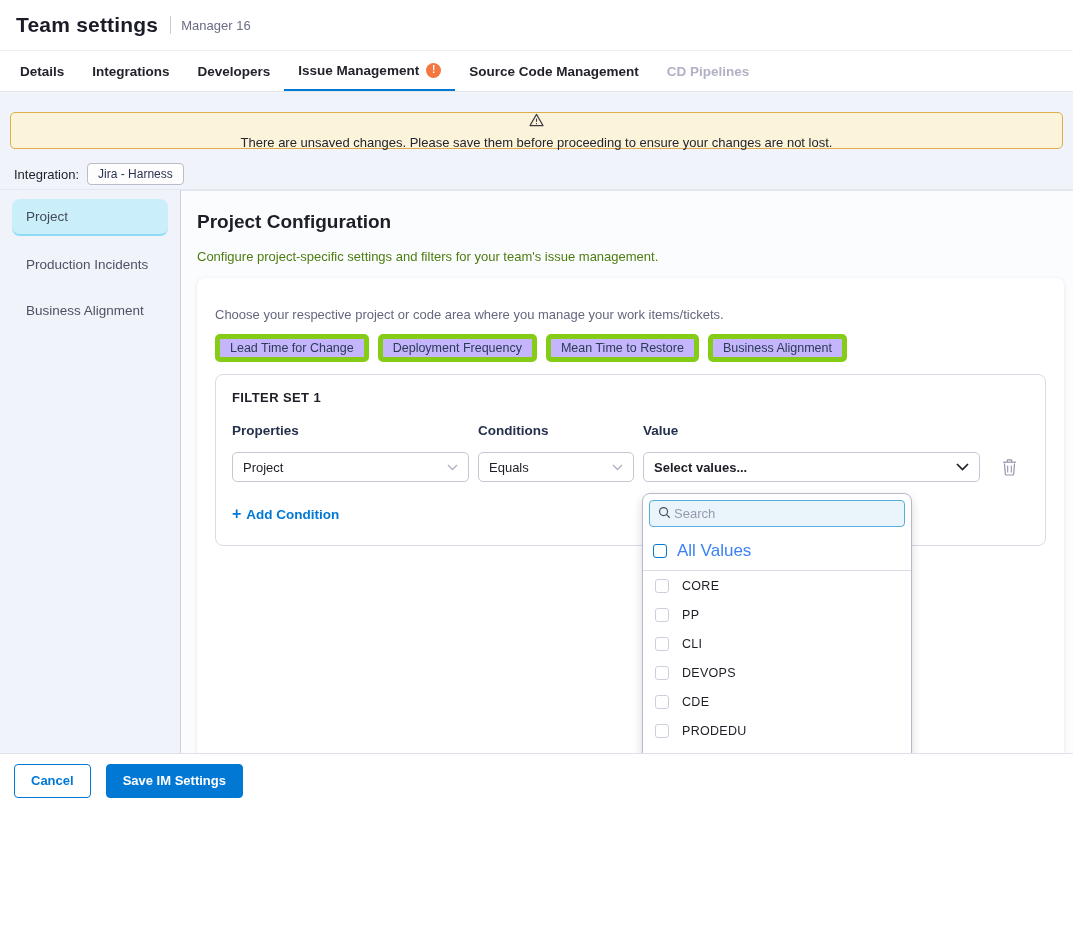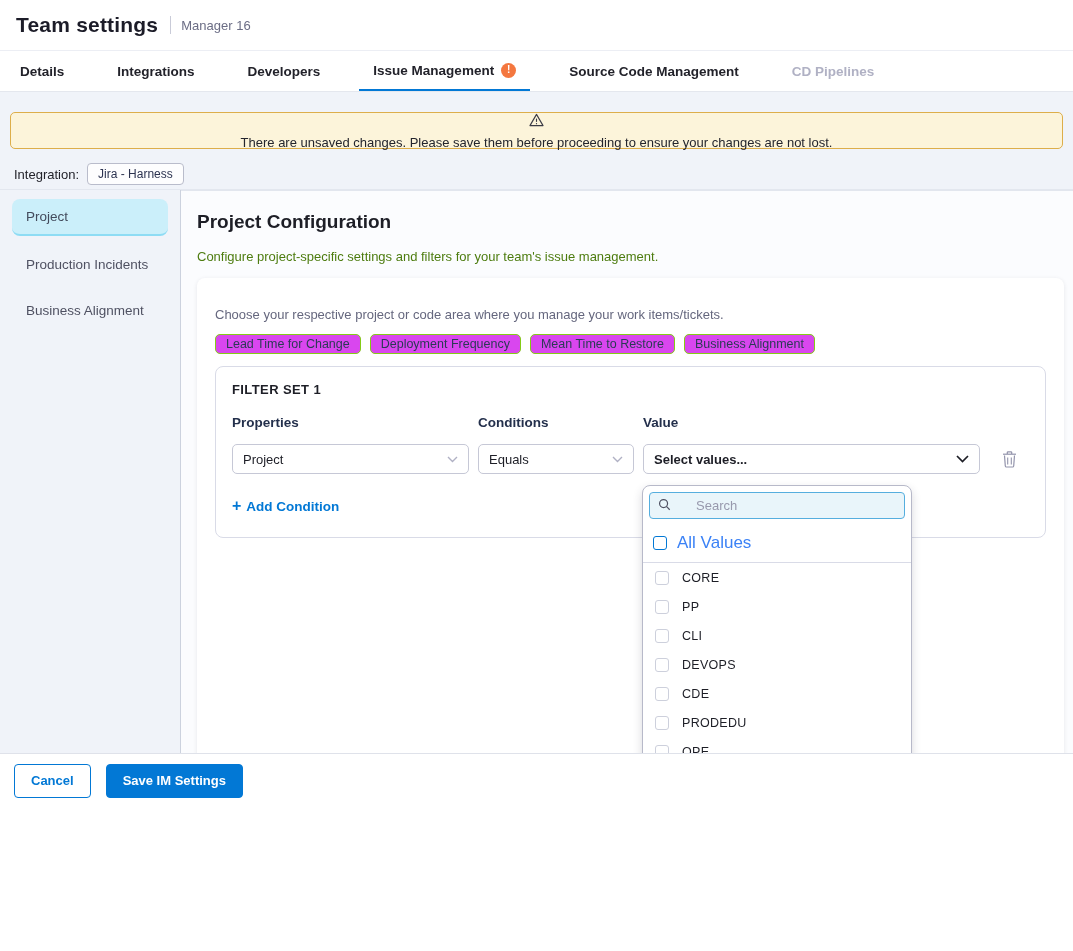--- a/index.html
+++ b/index.html
@@ -7,21 +7,21 @@
   body { font-family:"Liberation Sans","DejaVu Sans",sans-serif; color:#1d1e26; }
   .page { width:1073px; height:807px; background:#fff; display:flex; flex-direction:column; overflow:hidden; position:relative; }
 
   
   .header { height:50px; display:flex; align-items:center; padding:0 16px; background:#fff; }
   .page-title { font-size:21px; font-weight:bold; color:#1c1c28; letter-spacing:0.2px; }
   .title-sep { width:1px; height:18px; background:#c9cbd8; margin:0 10px 0 12px; }
   .page-subtitle { font-size:13px; color:#6b6d85; }
 
   
-  .tabs { display:flex; align-items:stretch; height:42px; border-top:1px solid #eceef4; border-bottom:1px solid #e4e7ee; background:#fff; padding:0 6px;gap:25px; }
+  .tabs { display:flex; align-items:stretch; height:42px; border-top:1px solid #eceef4; border-bottom:1px solid #e4e7ee; background:#fff; padding:0 6px; }
   .tab { display:flex; align-items:center; gap:7px; padding:0 14px; font-size:13.5px; font-weight:bold; color:#22222a; cursor:pointer; position:relative; }
   .tab.active { border-bottom:2px solid #0278d5; }
   .tab.disabled { color:#b0b1c4; cursor:default; }
   .tab-badge { width:15px; height:15px; border-radius:50%; background:#f4773f; color:#fff; font-size:10px; font-weight:bold; display:flex; align-items:center; justify-content:center; line-height:1; }
 
   
   .content { flex:1; background:#f0f3f9; display:flex; flex-direction:column; overflow:hidden; }
 
   .banner { margin:20px 10px 0; background:#fcf4da; border:1px solid #ddae4a; border-radius:5px; height:37px; display:flex; align-items:center; padding:0 13px; gap:8px;flex-direction:column; }
   .banner-text { font-size:13px; color:#24252d; }
@@ -37,38 +37,38 @@
   .side-item.active { background:#cbeffa; border-bottom:2px solid #8edcf4; color:#434b5c; }
 
   .main-panel { flex:1; background:#fbfcfe; padding:21px 9px 0 16px; box-shadow:0 1px 0 #e2e6ee inset; }
   .section-title { font-size:19px; font-weight:bold; color:#1d1e26; }
   .section-desc { font-size:13px; color:#4d7c0f; margin-top:16px; }
 
   .card { margin-top:14px; background:#fff; border-radius:8px; box-shadow:0 1px 4px rgba(40,41,61,0.10); padding:22px 18px; height:578px; }
   .card-title { font-size:15px; font-weight:bold; color:#1d1e26; }
   .card-desc { font-size:13px; color:#65677e; margin-top:7px; }
   .chips-row { display:flex; gap:9px; margin-top:12px; }
-  .metric-chip { border:1px solid #84cc16; border-radius:5px; background:#d946ef; padding:2px 10px; font-size:12.5px; color:#2b3a55; cursor:pointer; white-space:nowrap; }
+  .metric-chip { border:5px solid #84cc16; border-radius:5px; background:#c4b5fd; padding:2px 10px; font-size:12.5px; color:#2b3a55; cursor:pointer; white-space:nowrap; }
 
   .filter-box { margin-top:12px; border:1px solid #d9dbe7; border-radius:8px; padding:15px 16px 22px; }
   .filter-title { font-size:13px; font-weight:bold; color:#1e1f27; letter-spacing:0.4px; }
   .filter-grid { display:grid; grid-template-columns:237px 156px 337px 40px; column-gap:9px; margin-top:18px; align-items:center; }
   .col-label { font-size:13.5px; font-weight:bold; color:#24304c; margin-bottom:14px; }
   .select { height:30px; border:1px solid #c6c8d6; border-radius:5px; background:#fff; display:flex; align-items:center; justify-content:space-between; padding:0 10px; font-size:13px; color:#1d1e26; cursor:pointer; }
   .select .chev { color:#b0b1c4; display:flex; }
   .select.value-select { font-weight:bold; }
   .select.value-select .chev { color:#1d1e26; }
   .value-cell { position:relative; }
   .trash-btn { display:flex; align-items:center; justify-content:center; width:28px; height:28px; cursor:pointer; margin-left:6px; }
   .add-condition { margin-top:24px; display:inline-flex; align-items:center; gap:5px; color:#0278d5; font-size:13.5px; font-weight:bold; cursor:pointer; }
   .plus-glyph { font-size:16px; font-weight:bold; line-height:1; }
 
   
   .dropdown-panel { position:absolute; top:41px; left:-1px; width:270px; height:333px; background:#fff; border:1px solid #b7b9c9; border-radius:8px; box-shadow:0 4px 10px rgba(40,41,61,0.18); z-index:10; overflow:hidden; font-weight:normal; }
-  .search-box { margin:6px; height:27px; background:#e9f5fa; border:1.5px solid #55aede; border-radius:4px; display:flex; align-items:center; padding:0 8px; gap:25px; }
+  .search-box { margin:6px; height:27px; background:#e9f5fa; border:1.5px solid #55aede; border-radius:4px; display:flex; align-items:center; padding:0 8px; gap:3px; }
   .search-box input { border:none; outline:none; background:transparent; font-size:13px; color:#1d1e26; width:100%; font-family:inherit; }
   .search-box input::placeholder { color:#9899ad; }
   .all-values-row { display:flex; align-items:center; gap:10px; padding:8px 10px 9px; border-bottom:1px solid #d9dbe7; cursor:pointer; }
   .cb { width:14px; height:14px; border-radius:3px; background:#fff; flex:0 0 auto; }
   .cb.blue { border:1.6px solid #0278d5; }
   .cb.gray { border:1px solid #cdd0dc; }
   .all-values-label { font-size:17px; color:#3b82f6; }
   .option-row { display:flex; align-items:center; gap:13px; padding:7px 10px 7px 12px; cursor:pointer; height:29px; }
   .option-label { font-size:12.5px; color:#1d1e26; letter-spacing:0.3px; }
 

